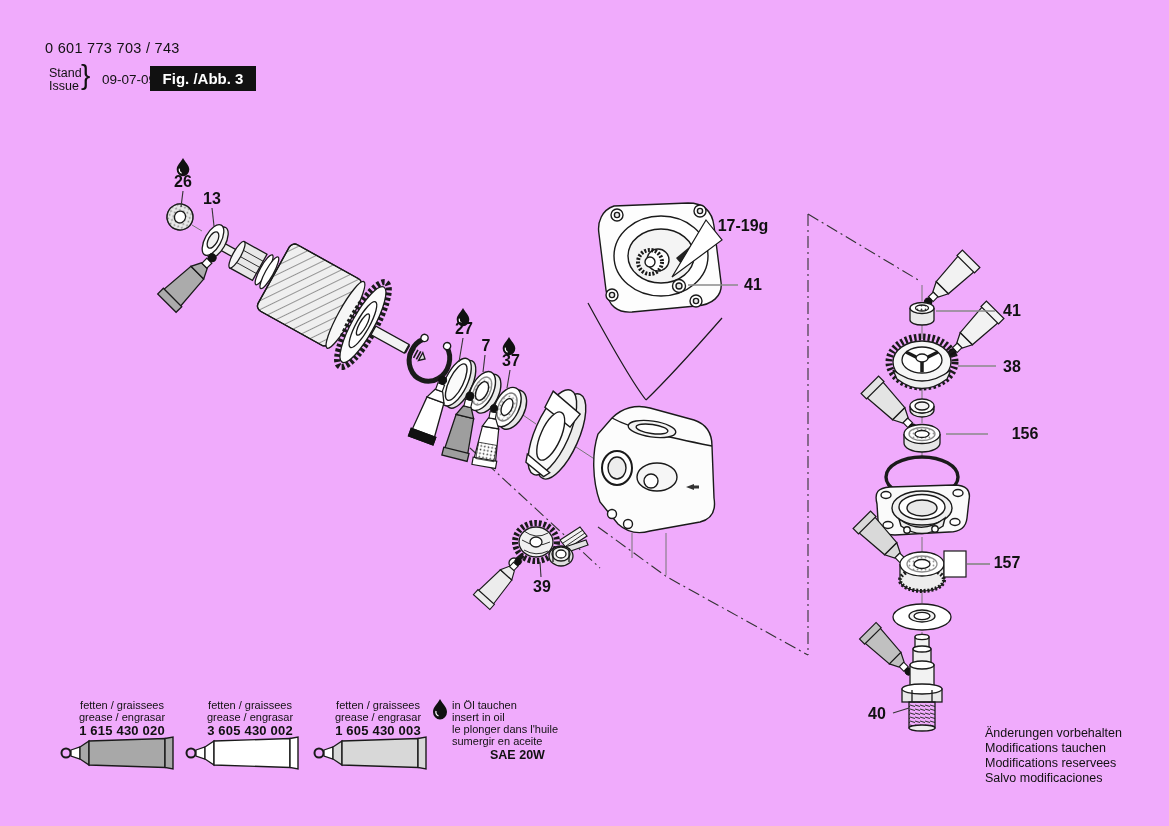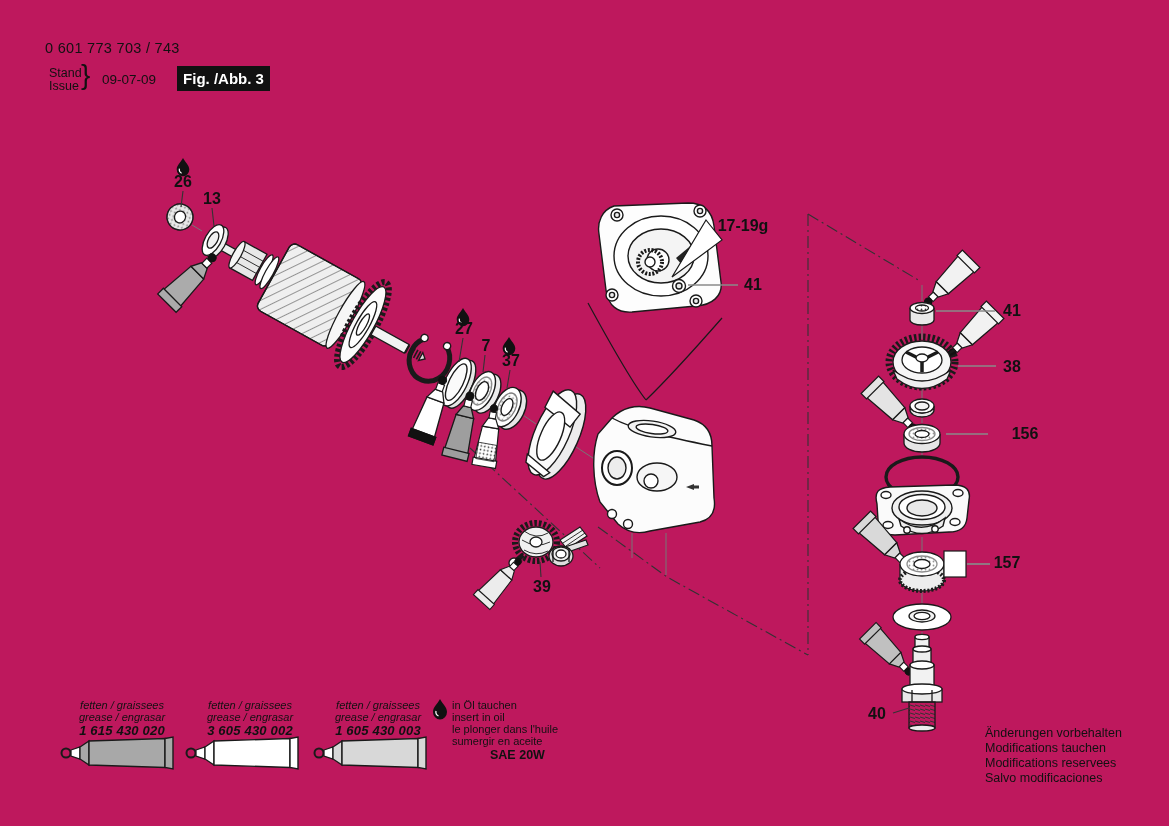--- a/index.html
+++ b/index.html
@@ -1,29 +1,29 @@
 <!DOCTYPE html>
 <html><head>
 <meta charset="utf-8">
 <style>
   html,body { margin:0; padding:0; background:#ffffff; }
-  .stage { position:relative; width:1169px; height:826px; background:#be185d;
+  .stage { position:relative; width:1169px; height:826px; background:#f0abfc;
            font-family:"Liberation Sans", sans-serif; color:#111; overflow:hidden; }
   .scene { position:absolute; left:0; top:0; }
   .callout { position:absolute; transform:translate(-50%,-50%); font-weight:700;
              font-size:16px; white-space:nowrap; color:#111; }
   .hdr-pn { position:absolute; left:45px; top:40px; font-size:14.5px; letter-spacing:.3px; }
   .stand-block { position:absolute; left:49px; top:67px; font-size:12.5px; line-height:13px; }
   .brace { position:absolute; left:81px; top:59px; font-size:28px; font-weight:400; }
   .hdr-date { position:absolute; left:102px; top:72px; font-size:13.5px; }
-  .badge { position:absolute; left:150px; top:66px; width:93px; height:25px; background:#111;
+  .badge { position:absolute; left:150px; top:66px; width:106px; height:25px; background:#111;
            color:#fff; font-weight:700; font-size:15px; display:flex; align-items:center;
-           justify-content:center;margin-left:27px; }
+           justify-content:center; }
   .legend-block { position:absolute; top:700px; transform:translateX(-50%); text-align:center;
-                  font-size:11px; line-height:11.5px;font-style:italic; }
+                  font-size:11px; line-height:11.5px; }
   .legend-num { font-size:13px; font-weight:700; margin-top:2px; letter-spacing:.2px; }
   .oil-block { position:absolute; left:452px; top:699px; font-size:11px; line-height:12px; }
   .oil-grade { font-weight:700; font-size:12.5px; margin-top:2px;margin-left:38px; }
   .footer { position:absolute; left:985px; top:726px; font-size:12.5px; line-height:15px; }
 </style>
 </head>
 <body>
 
 <div class="stage">
 

